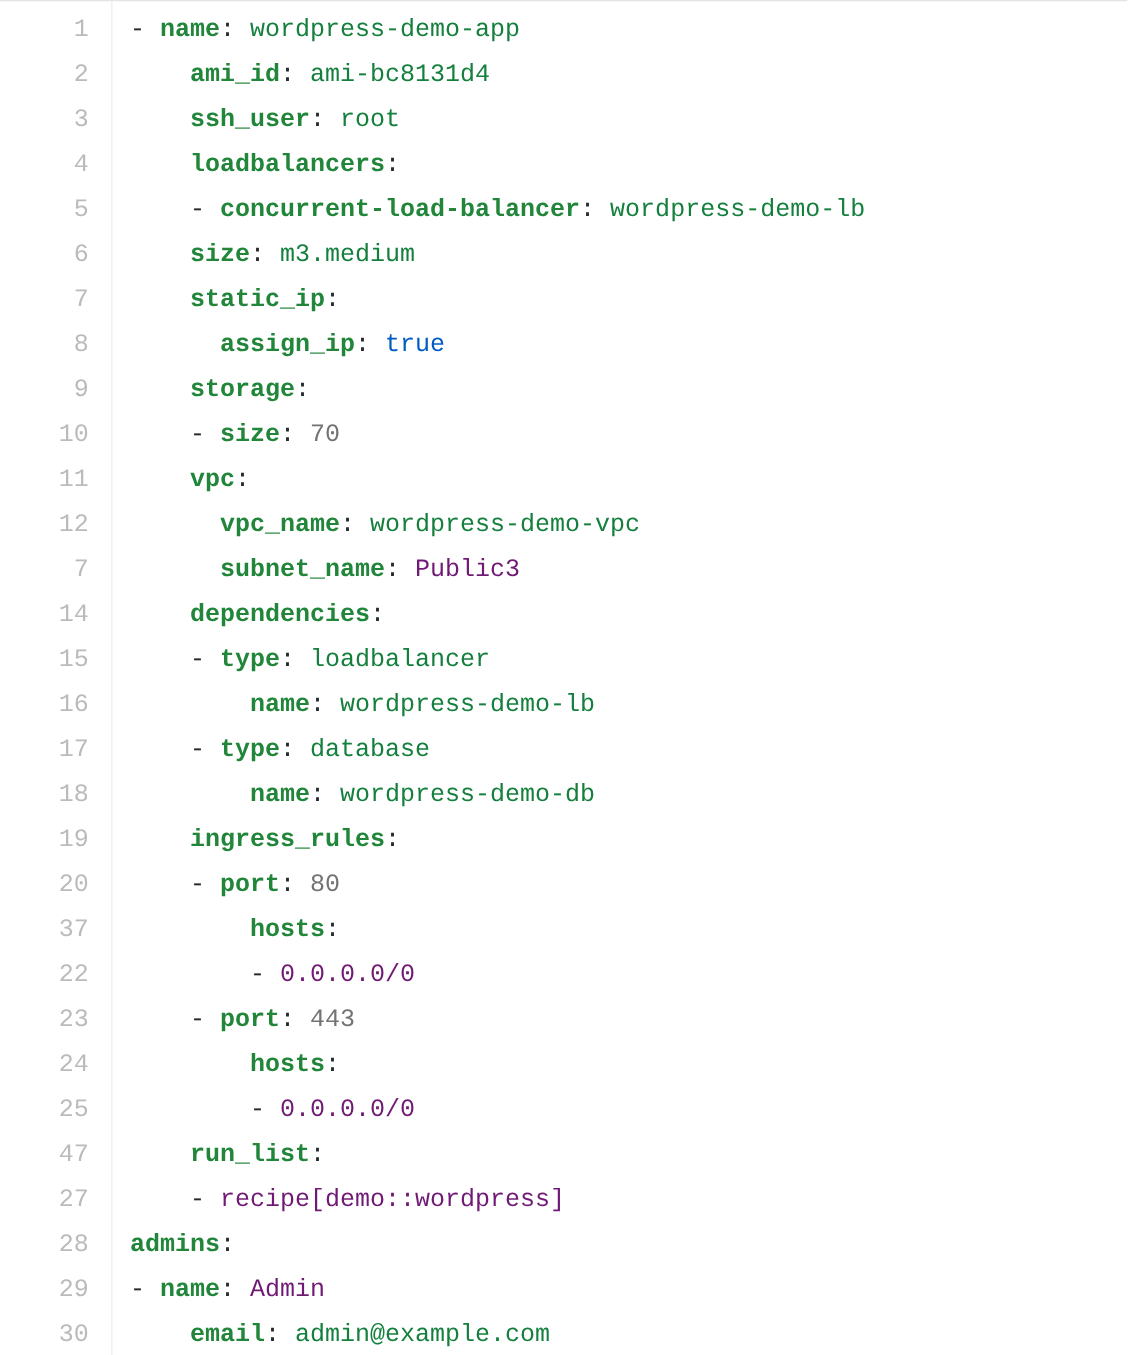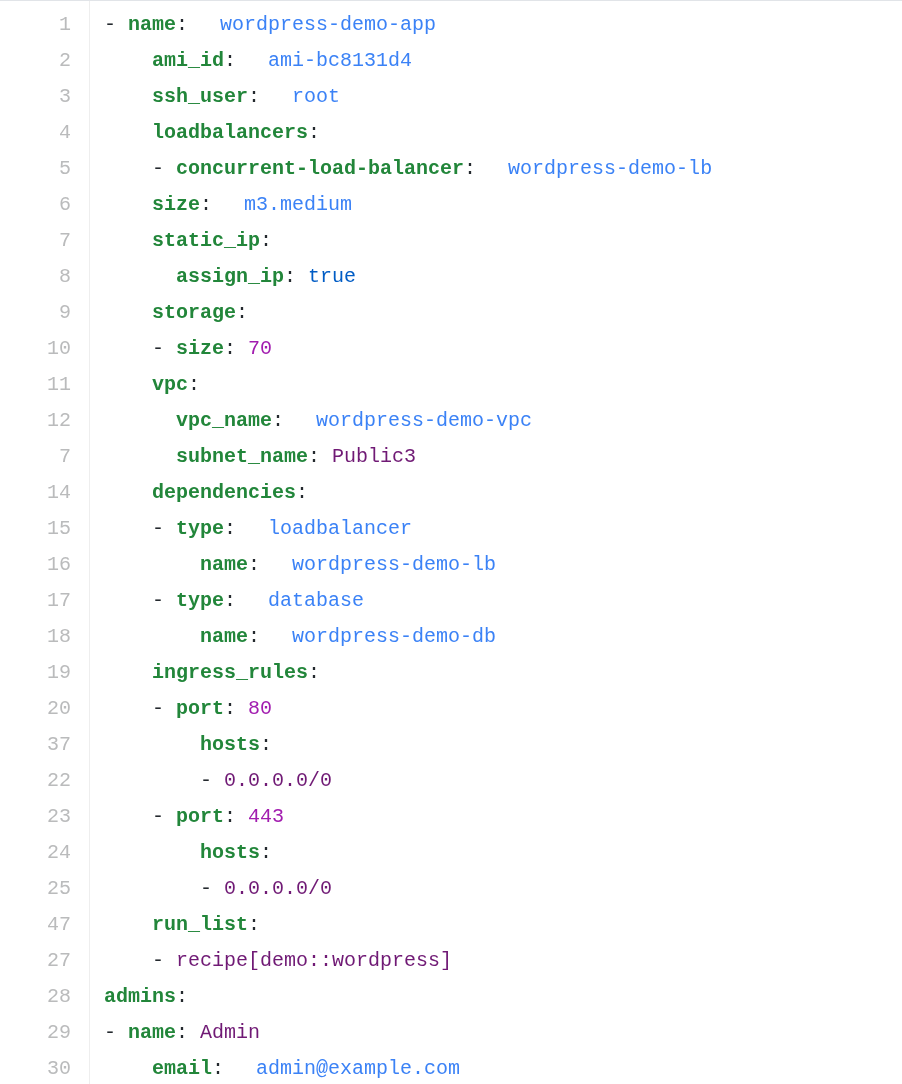--- a/index.html
+++ b/index.html
@@ -35,22 +35,22 @@
     white-space: pre;
     overflow: hidden;
   }
   .code .line {
     height: 36px;
   }
   .tok {
     white-space: pre;
   }
   .key   { color: #22863a; font-weight: bold; }   
-  .str   { color: #3b82f6; margin-left: 20px; }   
-  .num   { color: #a21caf; }   
+  .str   { color: #15803d; }   
+  .num   { color: #737373; }   
   .bool  { color: #005cc5; }   
   .punct { color: #24292e; }   
   .plain { color: #701a75; }   
 </style>
 </head>
 <body>
 
 <div class="code-container">
   <div class="gutter" id="gutter">
       <div>1</div>

